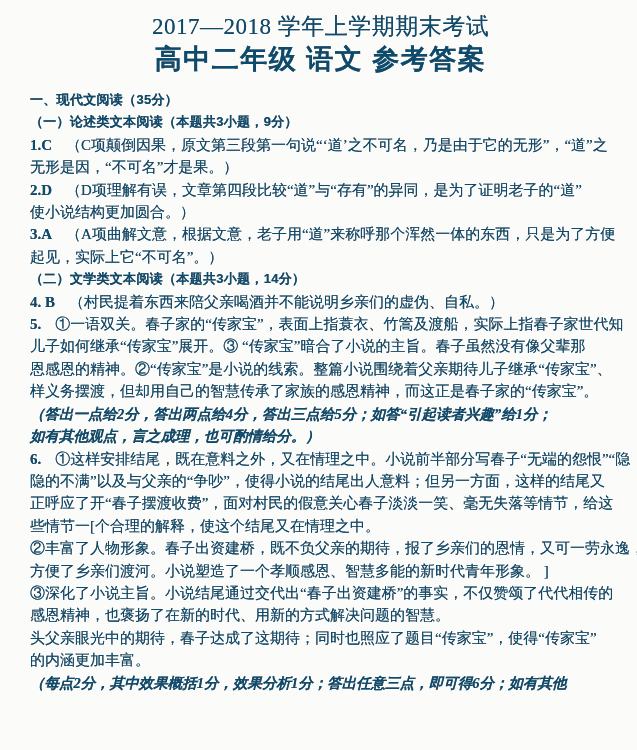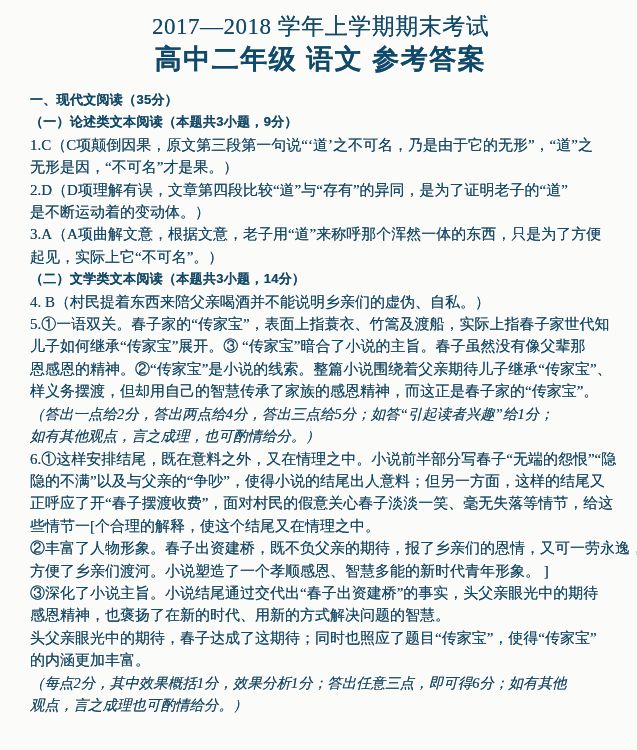--- a/index.html
+++ b/index.html
@@ -37,42 +37,42 @@
     line-height:22.4px;
   }
   .line { white-space:nowrap; }
   .hdr {
     font-weight:bold;
     font-family:"Liberation Sans","DejaVu Sans",sans-serif;
     font-size:13px;
     letter-spacing:0.3px;
   }
   .note {
-    font-weight:normal;
+    font-weight:bold;
     font-style:italic;
     font-size:14.5px;
   }
-  .bp { font-weight:normal; margin-right:0; }
+  .bp { font-weight:bold; margin-right:14px; }
 </style>
 </head>
 <body>
 
 <div class="page">
   <div class="t1">2017—2018 学年上学期期末考试</div>
   <div class="t2">高中二年级 语文 参考答案</div>
 
   <div class="content">
     <div class="line hdr">一、现代文阅读（35分）</div>
     <div class="line hdr">（一）论述类文本阅读（本题共3小题，9分）</div>
 
     <div class="line"><span class="bp">1.C</span><span>（C项颠倒因果，原文第三段第一句说“‘道’之不可名，乃是由于它的无形”，“道”之</span></div>
     <div class="line">无形是因，“不可名”才是果。）</div>
 
     <div class="line"><span class="bp">2.D</span><span>（D项理解有误，文章第四段比较“道”与“存有”的异同，是为了证明老子的“道”</span></div>
-    <div class="line">是不断运动着的变动体。）</div>
+    <div class="line">使小说结构更加圆合。）</div>
 
     <div class="line"><span class="bp">3.A</span><span>（A项曲解文意，根据文意，老子用“道”来称呼那个浑然一体的东西，只是为了方便</span></div>
     <div class="line">起见，实际上它“不可名”。）</div>
 
     <div class="line hdr">（二）文学类文本阅读（本题共3小题，14分）</div>
 
     <div class="line"><span class="bp">4. B</span><span>（村民提着东西来陪父亲喝酒并不能说明乡亲们的虚伪、自私。）</span></div>
 
     <div class="line"><span class="bp">5.</span><span>①一语双关。春子家的“传家宝”，表面上指蓑衣、竹篙及渡船，实际上指春子家世代知</span></div>
     <div class="line">儿子如何继承“传家宝”展开。③ “传家宝”暗合了小说的主旨。春子虽然没有像父辈那</div>
@@ -81,21 +81,20 @@
 
     <div class="line note">（答出一点给2分，答出两点给4分，答出三点给5分；如答“引起读者兴趣”给1分；</div>
     <div class="line note">如有其他观点，言之成理，也可酌情给分。）</div>
 
     <div class="line"><span class="bp">6.</span><span>①这样安排结尾，既在意料之外，又在情理之中。小说前半部分写春子“无端的怨恨”“隐</span></div>
     <div class="line">隐的不满”以及与父亲的“争吵”，使得小说的结尾出人意料；但另一方面，这样的结尾又</div>
     <div class="line">正呼应了开“春子摆渡收费”，面对村民的假意关心春子淡淡一笑、毫无失落等情节，给这</div>
     <div class="line">些情节一[个合理的解释，使这个结尾又在情理之中。</div>
     <div class="line">②丰富了人物形象。春子出资建桥，既不负父亲的期待，报了乡亲们的恩情，又可一劳永逸，</div>
     <div class="line">方便了乡亲们渡河。小说塑造了一个孝顺感恩、智慧多能的新时代青年形象。 ]</div>
-    <div class="line">③深化了小说主旨。小说结尾通过交代出“春子出资建桥”的事实，头父亲眼光中的期待</div>
+    <div class="line">③深化了小说主旨。小说结尾通过交代出“春子出资建桥”的事实，不仅赞颂了代代相传的</div>
     <div class="line">感恩精神，也褒扬了在新的时代、用新的方式解决问题的智慧。</div>
     <div class="line">头父亲眼光中的期待，春子达成了这期待；同时也照应了题目“传家宝”，使得“传家宝”</div>
     <div class="line">的内涵更加丰富。</div>
 
     <div class="line note">（每点2分，其中效果概括1分，效果分析1分；答出任意三点，即可得6分；如有其他</div>
-    <div class="line note">观点，言之成理也可酌情给分。）</div>
   </div>
 </div>
 
 </body></html>

